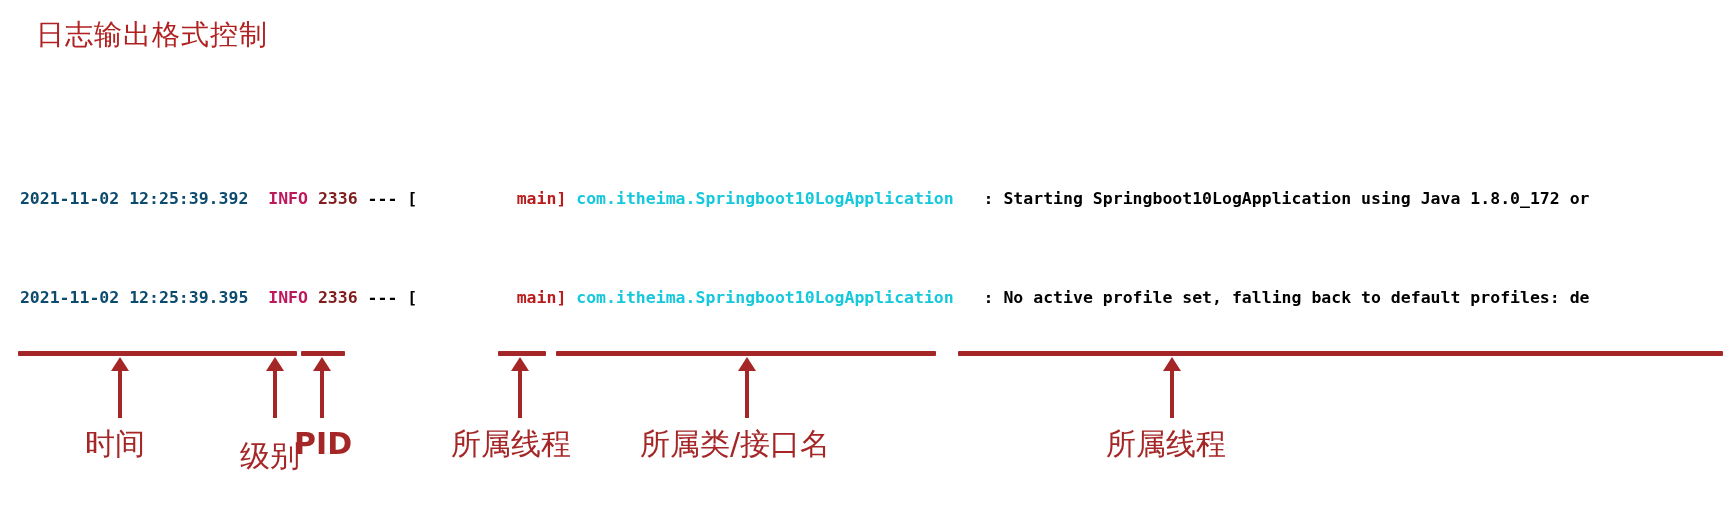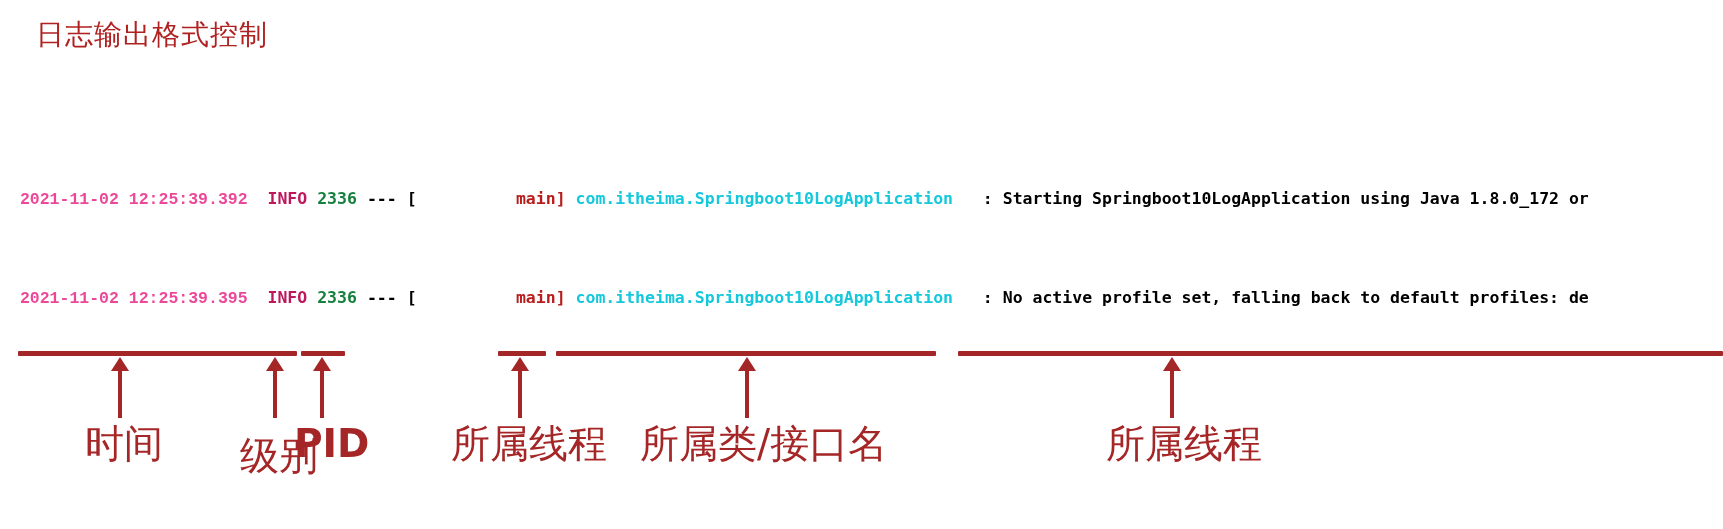--- a/index.html
+++ b/index.html
@@ -40,23 +40,23 @@
     font-size: 16.5px;
     line-height: 24.9px;
     white-space: pre;
     font-weight: 700;
   }
   .log-row {
     height: 24.9px;
     white-space: pre;
     overflow: hidden;
   }
-  .seg-time      { color: #ec4899; font-family: Liberation Mono, monospace; }
+  .seg-time      { color: #0c4a6e; }
   .seg-level     { color: #be185d; }
-  .seg-pid       { color: #15803d; }
+  .seg-pid       { color: #7f1d1d; }
   .seg-dashes    { color: #000000; }
   .seg-thread    { color: #b91c1c; }
   .seg-class     { color: #15c8dc; }
   .seg-msg       { color: #000000; }
   .pad           { color: transparent; }
 
   
   .uline {
     position: absolute;
     height: 5px;
@@ -74,21 +74,21 @@
     width: 0;
     height: 0;
     border-left: 9px solid transparent;
     border-right: 9px solid transparent;
     border-bottom: 14px solid #a52626;
   }
   
   .caption {
     position: absolute;
     color: #a52626;
-    font-size: 39px;
+    font-size: 30px;
     line-height: 40px;
     white-space: nowrap;
     font-family: "DejaVu Sans", sans-serif;
   }
 </style>
 </head>
 <body>
 
 <div id="page-title">日志输出格式控制</div>
 

